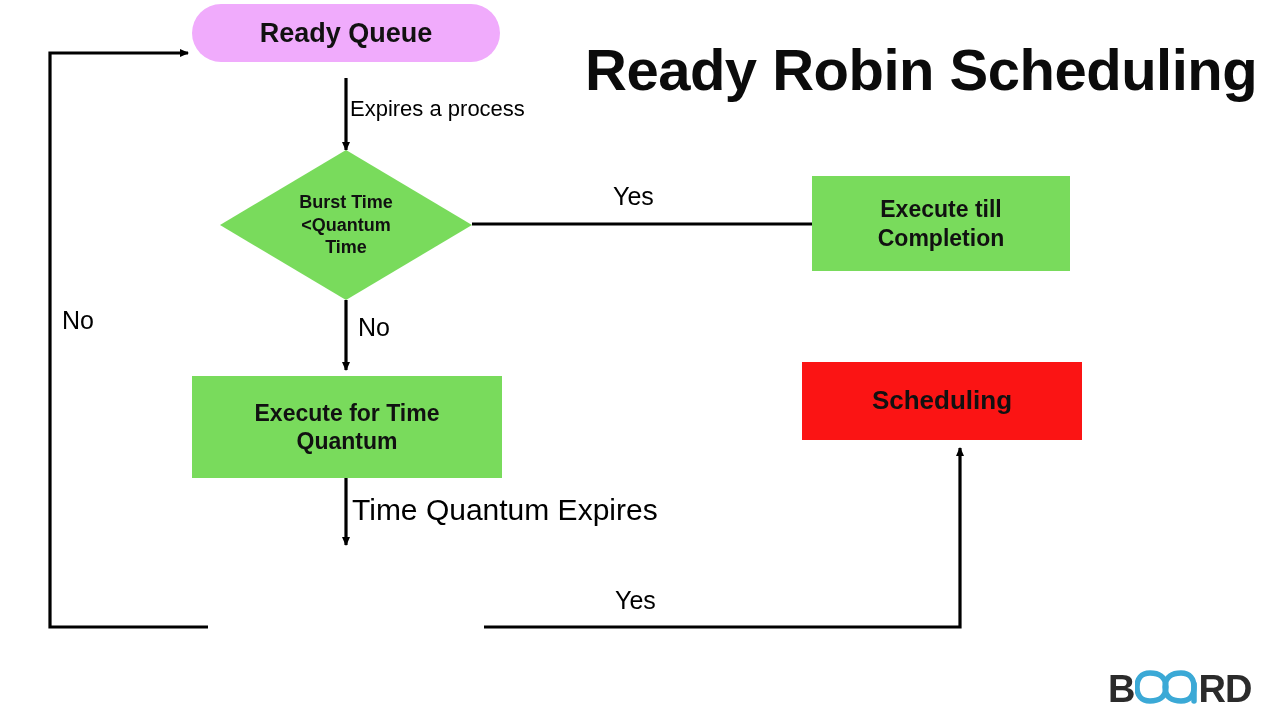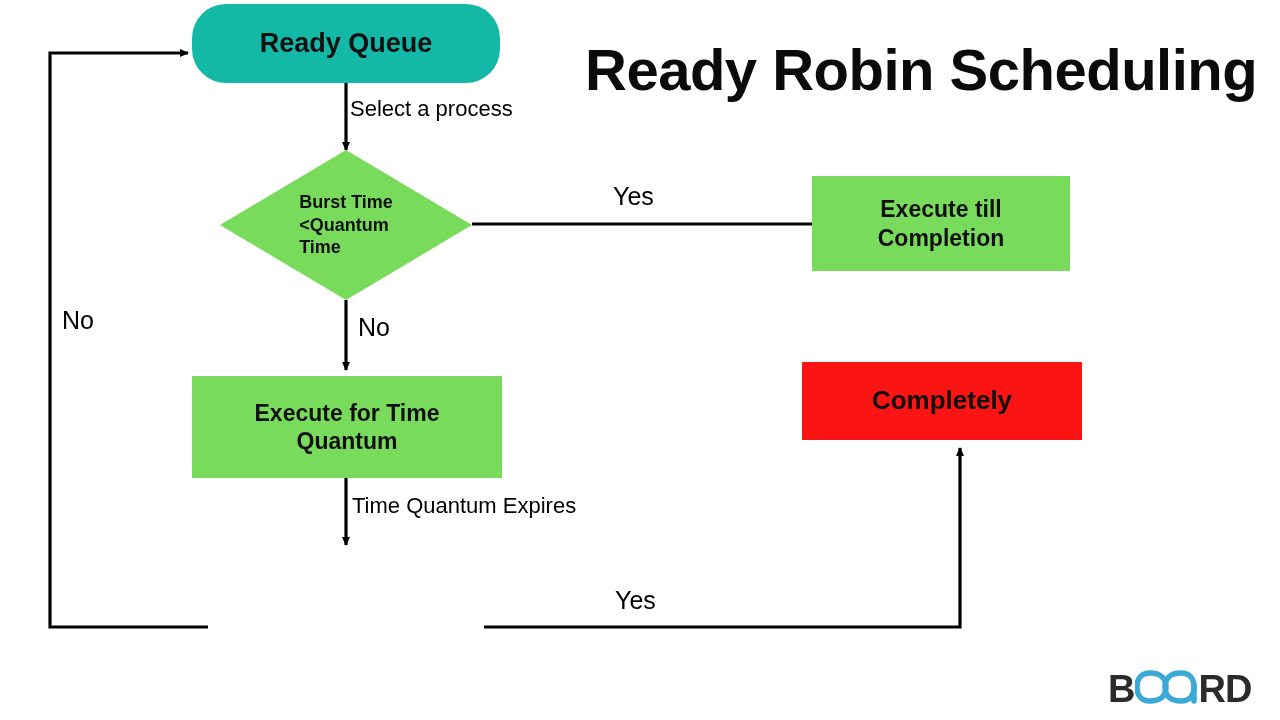--- a/index.html
+++ b/index.html
@@ -62,21 +62,21 @@
   }
   .diamond-label {
     position: absolute;
     left: 0;
     top: 0;
     width: 100%;
     height: 100%;
     display: flex;
     align-items: center;
     justify-content: center;
-    text-align: left;
+    text-align: center;
     color: #111111;
     font-weight: bold;
     line-height: 1.26;
     z-index: 1;
   }
 
   
   .edge-label {
     position: absolute;
     z-index: 3;
@@ -135,21 +135,21 @@
 
     <path d="M346,478 L346,545" stroke="#000000" stroke-width="3.2" fill="none" marker-end="url(#arrow)"></path>
 
     <path d="M484,627 L960,627 L960,448" stroke="#000000" stroke-width="3.2" fill="none" marker-end="url(#arrow)"></path>
 
     <path d="M208,627 L50,627 L50,53 L188,53" stroke="#000000" stroke-width="3.2" fill="none" marker-end="url(#arrow)"></path>
   </svg>
 
   <div id="title" style="left:585px; top:36px; font-size:58px;">Ready Robin Scheduling</div>
 
-  <div class="node node-terminator" style="left:192px; top:4px; width:308px; height:79px; background:#14b8a6; font-size:27px;">
+  <div class="node node-terminator" style="left:192px; top:4px; width:308px; height:58px; background:#f0abfc; font-size:27px;">
     <span>Ready Queue</span>
   </div>
 
   <div class="diamond-wrap" style="left:220px; top:150px; width:252px; height:150px;">
     <svg class="diamond-shape" viewBox="0 0 252 150" preserveAspectRatio="none">
       <polygon points="126,0 252,75 126,150 0,75" fill="#79DB5C"></polygon>
     </svg>
     <div class="diamond-label" style="font-size:18px;">
       <span style="white-space:pre-line;">Burst Time
 &lt;Quantum
@@ -161,31 +161,31 @@
     <span style="white-space:pre-line;">Execute till
 Completion</span>
   </div>
 
   <div class="node node-rect" style="left:192px; top:376px; width:310px; height:102px; background:#79DB5C; font-size:23px;">
     <span style="white-space:pre-line;">Execute for Time
 Quantum</span>
   </div>
 
   <div class="node node-rect" style="left:802px; top:362px; width:280px; height:78px; background:#FB1414; font-size:26px;">
-    <span>Completely</span>
-  </div>
-
-
-  <div class="edge-label" style="left:350px; top:96px; font-size:22px;">Select a process</div>
+    <span>Scheduling</span>
+  </div>
+
+
+  <div class="edge-label" style="left:350px; top:96px; font-size:22px;">Expires a process</div>
 
   <div class="edge-label" style="left:613px; top:182px; font-size:25px;">Yes</div>
 
   <div class="edge-label" style="left:358px; top:313px; font-size:25px;">No</div>
 
-  <div class="edge-label" style="left:352px; top:493px; font-size:22px;">Time Quantum Expires</div>
+  <div class="edge-label" style="left:352px; top:493px; font-size:30px;">Time Quantum Expires</div>
 
   <div class="edge-label" style="left:615px; top:586px; font-size:25px;">Yes</div>
 
   <div class="edge-label" style="left:62px; top:306px; font-size:25px;">No</div>
 
   <div id="logo" style="left:1108px; top:668px;">
     <span class="logo-text">B</span>
     <span class="logo-mark">
       <svg width="62" height="38" viewBox="0 0 62 38" xmlns="http://www.w3.org/2000/svg">
         <path d="M30 19 C30 8, 38 5, 46 5 C55 5, 59 11, 59 19 C59 27, 55 33, 46 33 C38 33, 30 30, 30 19 Z" fill="none" stroke="#3BA9D6" stroke-width="5.5" stroke-linecap="round"></path>

